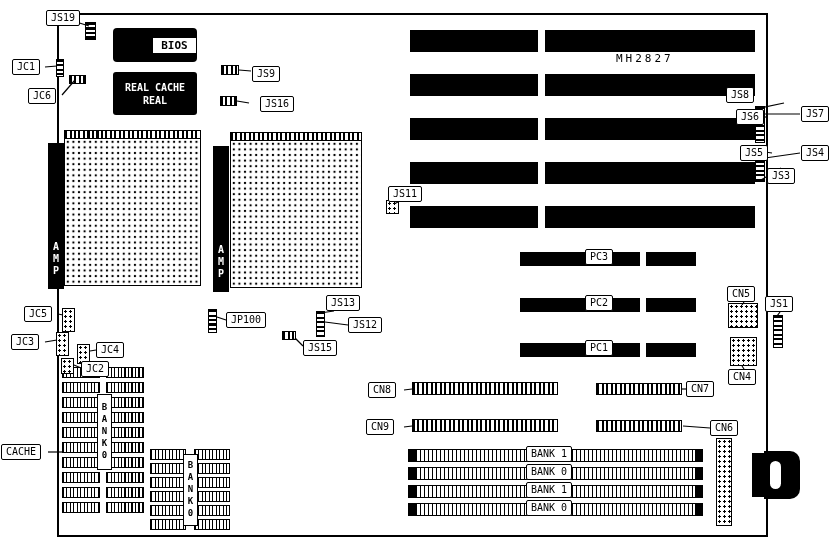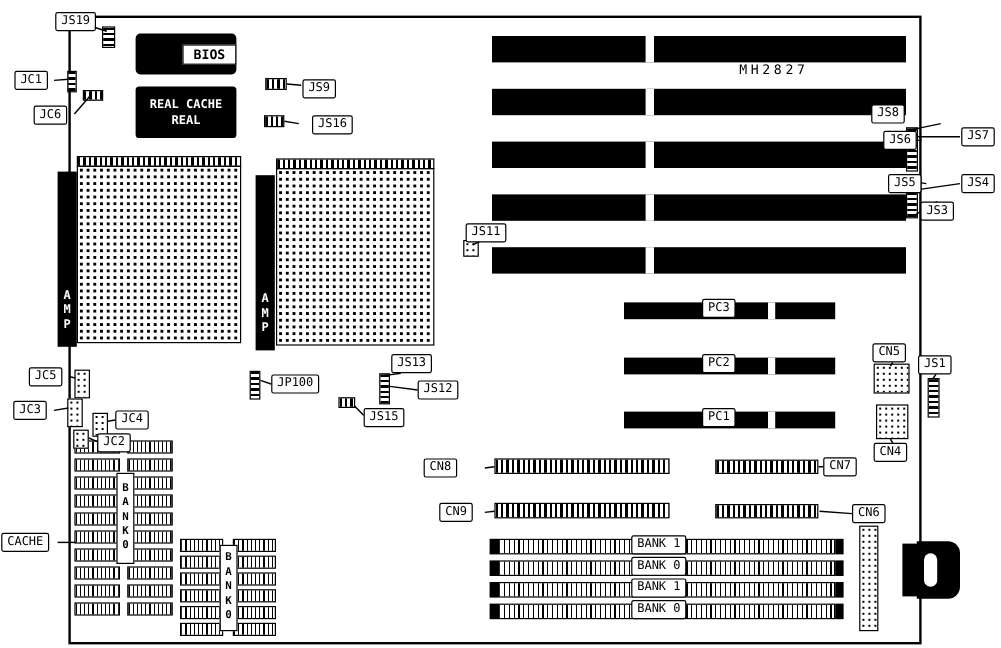--- a/index.html
+++ b/index.html
@@ -261,21 +261,21 @@
   <div class="callout" style="left:767px;top:168px">JS3</div>
   <div class="callout" style="left:226px;top:312px">JP100</div>
   <div class="callout" style="left:326px;top:295px">JS13</div>
   <div class="callout" style="left:348px;top:317px">JS12</div>
   <div class="callout" style="left:303px;top:340px">JS15</div>
   <div class="callout" style="left:24px;top:306px">JC5</div>
   <div class="callout" style="left:11px;top:334px">JC3</div>
   <div class="callout" style="left:96px;top:342px">JC4</div>
   <div class="callout" style="left:81px;top:361px">JC2</div>
   <div class="callout" style="left:1px;top:444px">CACHE</div>
-  <div class="callout" style="left:353px;top:382px">CN8</div>
+  <div class="callout" style="left:368px;top:382px">CN8</div>
   <div class="callout" style="left:366px;top:419px">CN9</div>
   <div class="callout" style="left:686px;top:381px">CN7</div>
   <div class="callout" style="left:710px;top:420px">CN6</div>
   <div class="callout" style="left:727px;top:286px">CN5</div>
   <div class="callout" style="left:728px;top:369px">CN4</div>
   <div class="callout" style="left:765px;top:296px">JS1</div>
 
 </div>
 
 </body></html>

